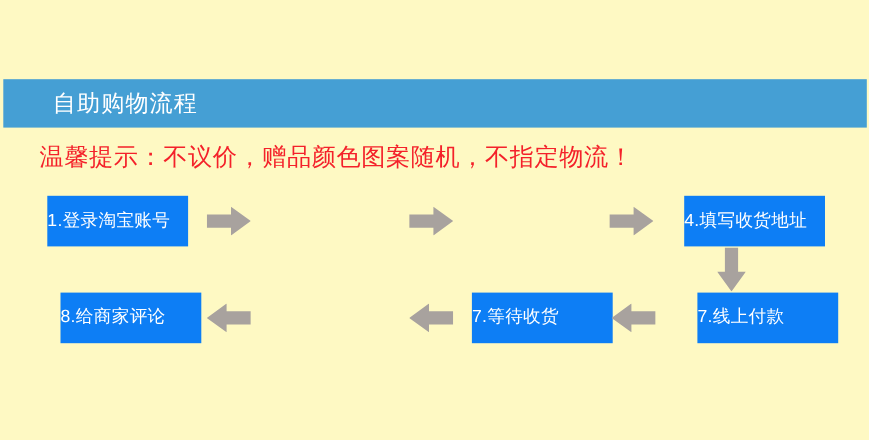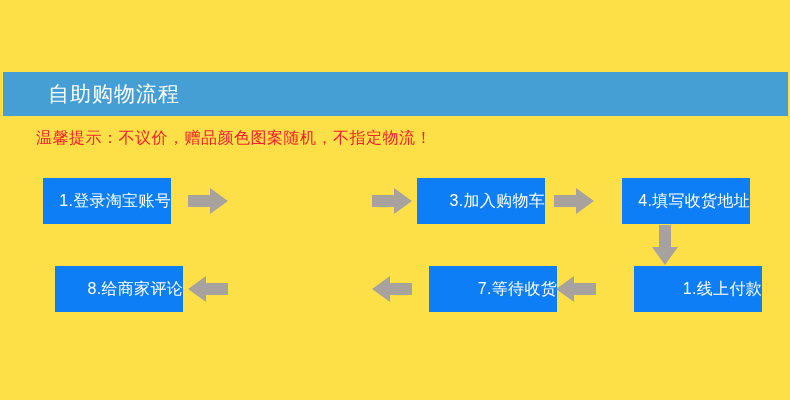--- a/index.html
+++ b/index.html
@@ -11,21 +11,21 @@
     height: 400px;
     background: #ffffff;
     font-family: "Liberation Sans", "DejaVu Sans", sans-serif;
     overflow: hidden;
     position: relative;
   }
   #page {
     position: relative;
     width: 790px;
     height: 400px;
-    background: #fde047;
+    background: #fef9c3;
   }
 
   
   .banner {
     position: absolute;
     left: 3px;
     top: 72px;
     width: 785px;
     height: 44px;
     background: #459fd4;
@@ -42,36 +42,36 @@
     white-space: nowrap;
     font-weight: normal;
   }
 
   
   .notice {
     position: absolute;
     left: 36px;
     top: 128px;
     color: #f4212a;
-    font-size: 16px;
+    font-size: 22px;
     letter-spacing: 0.5px;
     white-space: nowrap;
     font-weight: normal;
   }
 
   
   .flow-box {
     position: absolute;
     width: 128px;
     height: 46px;
     background: #0d7ef5;
     color: #ffffff;
     display: flex;
     align-items: center;
-    justify-content: flex-end;
+    justify-content: flex-start;
     font-size: 16px;
     letter-spacing: 0.3px;
     box-sizing: border-box;
     white-space: nowrap;
   }
   .flow-box .box-label {
     display: block;
     line-height: 1;
   }
 
@@ -113,23 +113,20 @@
 
   <div class="banner">
     <div class="banner-title">自助购物流程</div>
   </div>
 
   <div class="notice">温馨提示：不议价，赠品颜色图案随机，不指定物流！</div>
 
   <div class="flow-box r1 c1">
     <span class="box-label">1.登录淘宝账号</span>
   </div>
-  <div class="flow-box r1 c3">
-    <span class="box-label">3.加入购物车</span>
-  </div>
   <div class="flow-box r1 c4">
     <span class="box-label">4.填写收货地址</span>
   </div>
 
   <div class="arrow arrow-h a1">
     <svg width="40" height="26" viewBox="0 0 40 26" aria-hidden="true">
       <polygon points="0,7 22,7 22,0 40,13 22,26 22,19 0,19" fill="#a8a29e"></polygon>
     </svg>
   </div>
   <div class="arrow arrow-h a2">
@@ -143,21 +140,21 @@
     </svg>
   </div>
 
   <div class="arrow arrow-v">
     <svg width="26" height="40" viewBox="0 0 26 40" aria-hidden="true">
       <polygon points="7,0 19,0 19,22 26,22 13,40 0,22 7,22" fill="#a8a29e"></polygon>
     </svg>
   </div>
 
   <div class="flow-box r2 c4">
-    <span class="box-label">1.线上付款</span>
+    <span class="box-label">7.线上付款</span>
   </div>
   <div class="flow-box r2 c3">
     <span class="box-label">7.等待收货</span>
   </div>
   <div class="flow-box r2 c1">
     <span class="box-label">8.给商家评论</span>
   </div>
 
   <div class="arrow arrow-h r2row b3">
     <svg width="40" height="26" viewBox="0 0 40 26" aria-hidden="true">

